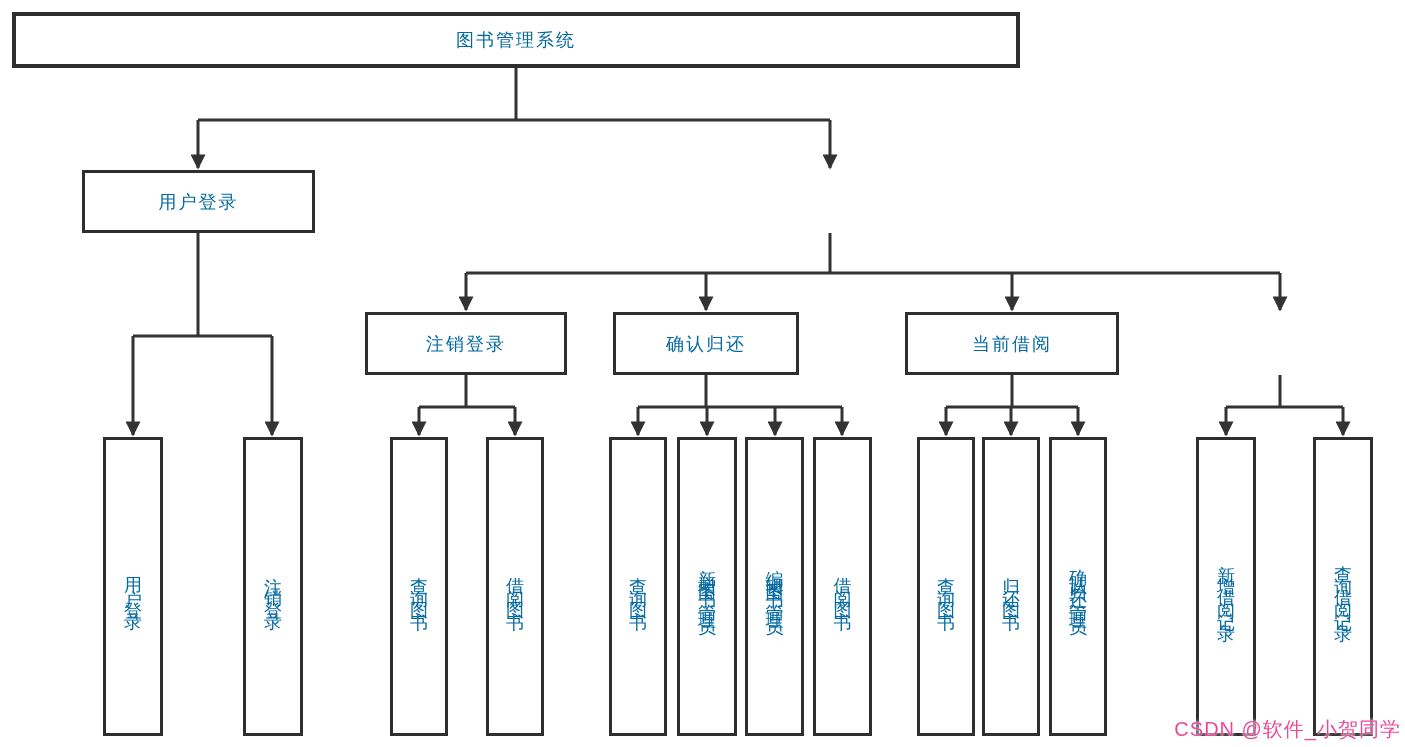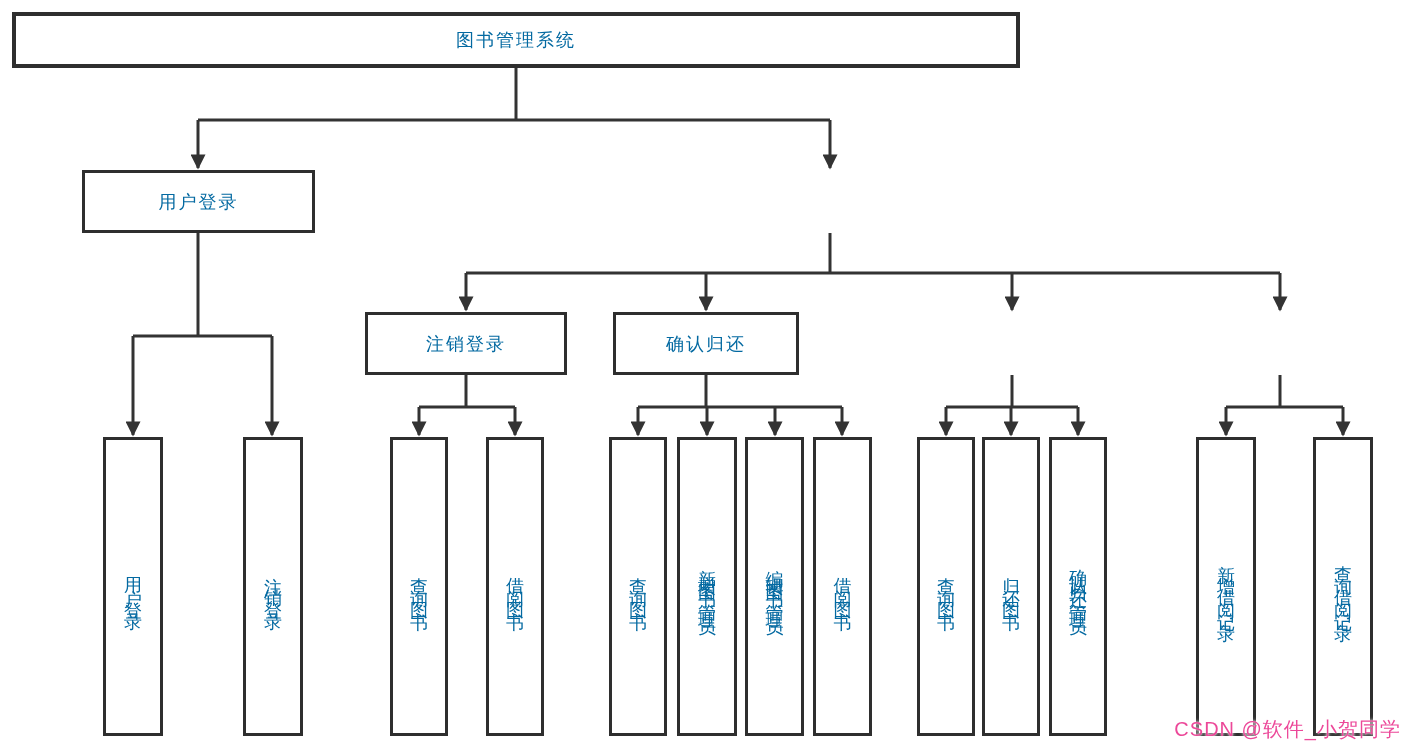--- a/index.html
+++ b/index.html
@@ -113,20 +113,23 @@
   <div class="node h" style="left:82px;top:170px;width:233px;height:63px">
     <span>用户登录</span>
   </div>
 
   <div class="node h" style="left:365px;top:312px;width:202px;height:63px">
     <span>注销登录</span>
   </div>
   <div class="node h" style="left:613px;top:312px;width:186px;height:63px">
     <span>确认归还</span>
   </div>
+  <div class="node h" style="left:905px;top:312px;width:214px;height:63px">
+    <span>当前借阅</span>
+  </div>
 
   <div class="node v" style="left:103px;top:437px;width:60px;height:299px">
     <span>用户登录</span>
   </div>
   <div class="node v" style="left:243px;top:437px;width:60px;height:299px">
     <span>注销登录</span>
   </div>
 
   <div class="node v" style="left:390px;top:437px;width:58px;height:299px">
     <span>查询图书</span>

